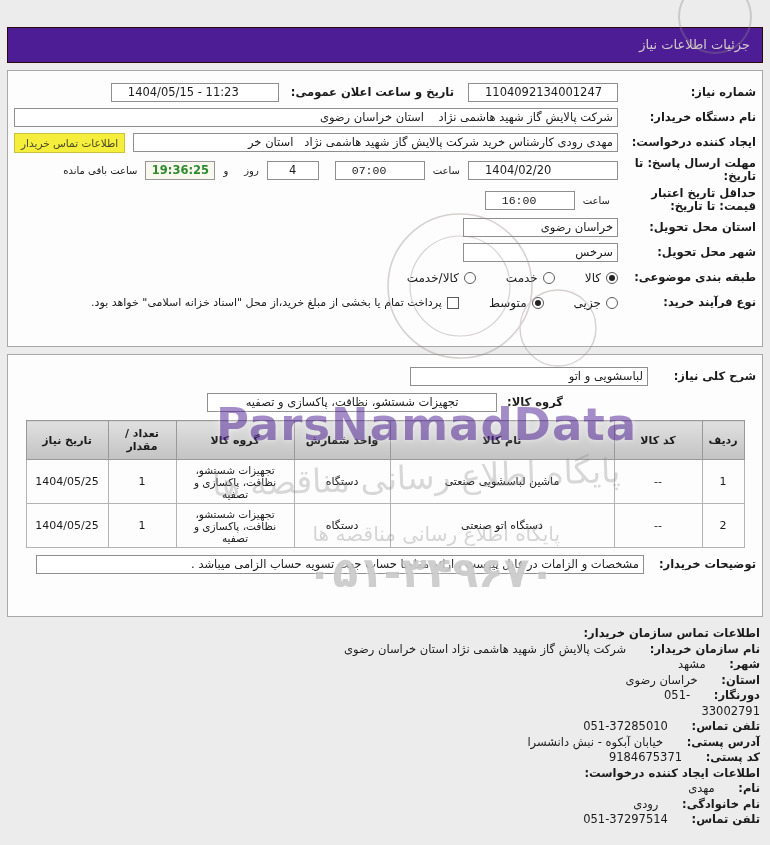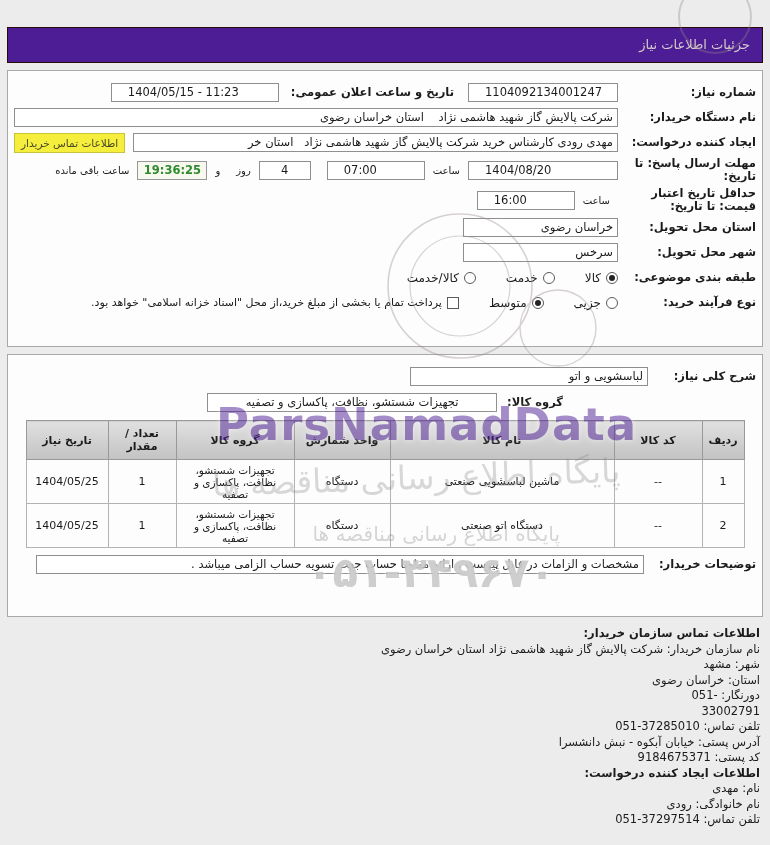--- a/index.html
+++ b/index.html
@@ -35,21 +35,21 @@
   }
   .flabel.auto { width: auto; margin: 0 14px 0 8px; }
   .lbl { margin: 0 8px; font-size: 10px; }
   .ibox {
     border: 1px solid #8f8f8f; background: #fff;
     height: 19px; line-height: 17px; padding: 0 4px;
     font-size: 11.5px; overflow: hidden; white-space: nowrap;
   }
   .ibox.num { direction: ltr; text-align: left; padding-left: 16px; }
   .ibox.cen { text-align: center; }
-  .w150 { width: 150px; } .w168 { width: 168px; } .w78 { width: 98px; }
+  .w150 { width: 150px; } .w168 { width: 168px; } .w78 { width: 90px; font-family: Liberation Mono, monospace; }
   .w52 { width: 52px; } .w155 { width: 155px; }
   .grow { flex: 1; }
   .ybtn {
     background: #f5ee3c; border: 1px solid #c9c23a; color: #4a4a28;
     height: 20px; line-height: 18px; padding: 0 6px; font-size: 10.5px;
     margin-right: 8px; flex: none; cursor: pointer; white-space: nowrap;
   }
   .timer {
     color: #2e8b2e; font-weight: bold; text-align: center;
     background: #f8f8ef; border: 1px solid #979797;
@@ -87,21 +87,21 @@
   table.items td {
     border: 1px solid #b3b3b3; background: #fdfdfd;
     padding: 3px 4px; text-align: center; vertical-align: middle; height: 44px;
   }
   td.group-cell { font-size: 10.5px; }
   td.date-cell { background: #fbf4cf; }
 
   
   #contact { position: absolute; top: 626px; right: 10px; left: 10px; }
   .cline { font-size: 11.5px; line-height: 15.5px; }
-  .cline b { font-weight: normal; }
+  .cline b { font-weight: bold; margin-left: 20px; }
   .chead { font-weight: bold; font-size: 11.5px; line-height: 15.5px; }
 
   
   .wm { position: absolute; inset: 0; pointer-events: none; z-index: 9; }
   .wm-svg { position: absolute; left: 330px; top: 208px; opacity: .38; }
   .wm-brand {
     position: absolute; left: 168px; top: 398px; direction: ltr;
     font-size: 45px; font-weight: bold; color: #4c1d95; opacity: .5;
     letter-spacing: 1px; text-shadow: 0 0 6px #fff; margin-left: 48px;
   }
@@ -146,21 +146,21 @@
   </div>
 
   <div class="frow">
     <span class="flabel">ایجاد کننده درخواست:</span>
     <span class="ibox grow">مهدی رودی کارشناس خرید شرکت پالایش گاز شهید هاشمی نژاد&nbsp;&nbsp;&nbsp;استان خر</span>
     <span class="ybtn">اطلاعات تماس خریدار</span>
   </div>
 
   <div class="frow">
     <span class="flabel">مهلت ارسال پاسخ: تا تاریخ:</span>
-    <span class="ibox num w150">1404/08/20</span>
+    <span class="ibox num w150">1404/02/20</span>
     <span class="lbl">ساعت</span>
     <span class="ibox num w78">07:00</span>
     <span class="ibox cen w52" style="margin-right:16px">4</span>
     <span class="lbl">روز</span>
     <span class="lbl">و</span>
     <span class="timer">19:36:25</span>
     <span class="lbl">ساعت باقی مانده</span>
   </div>
 
   <div class="frow">

